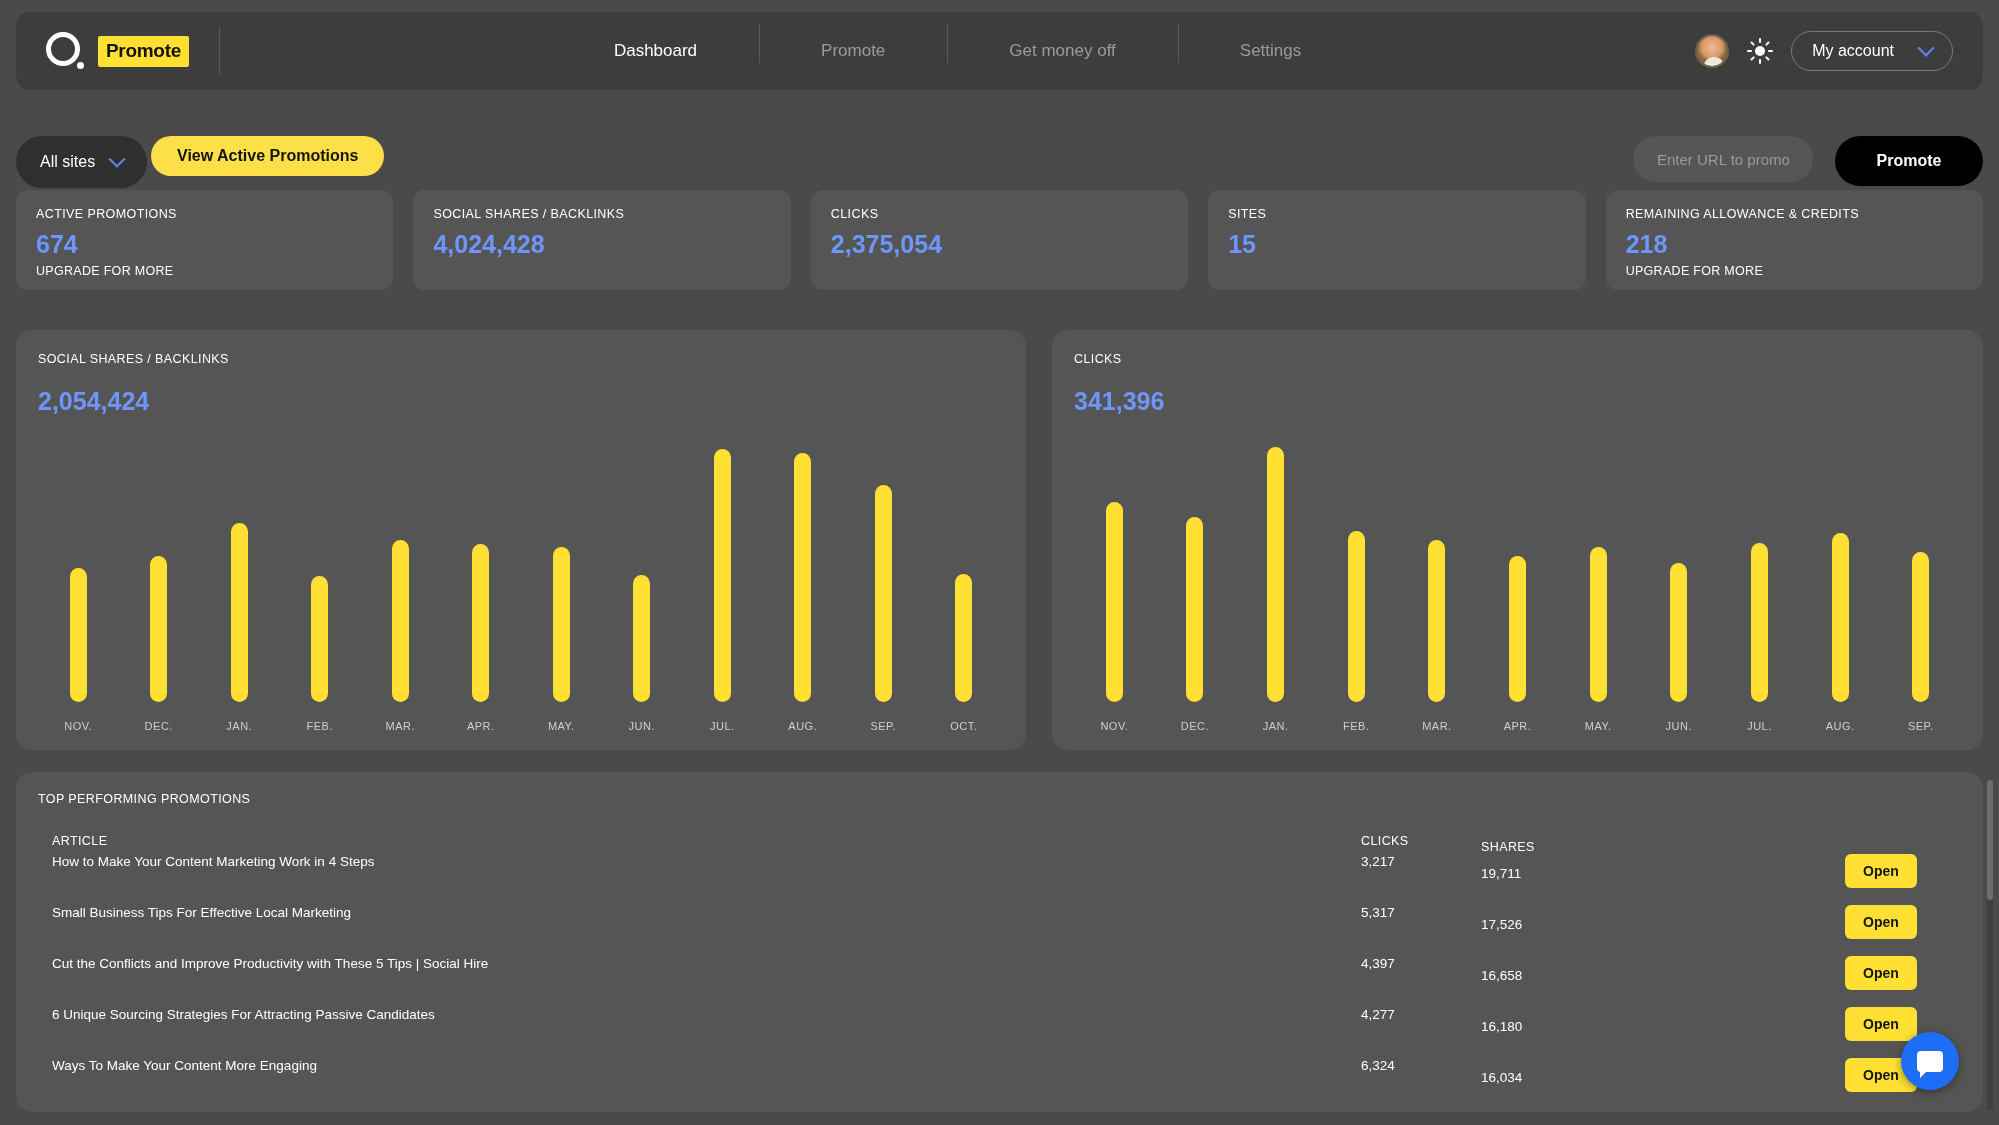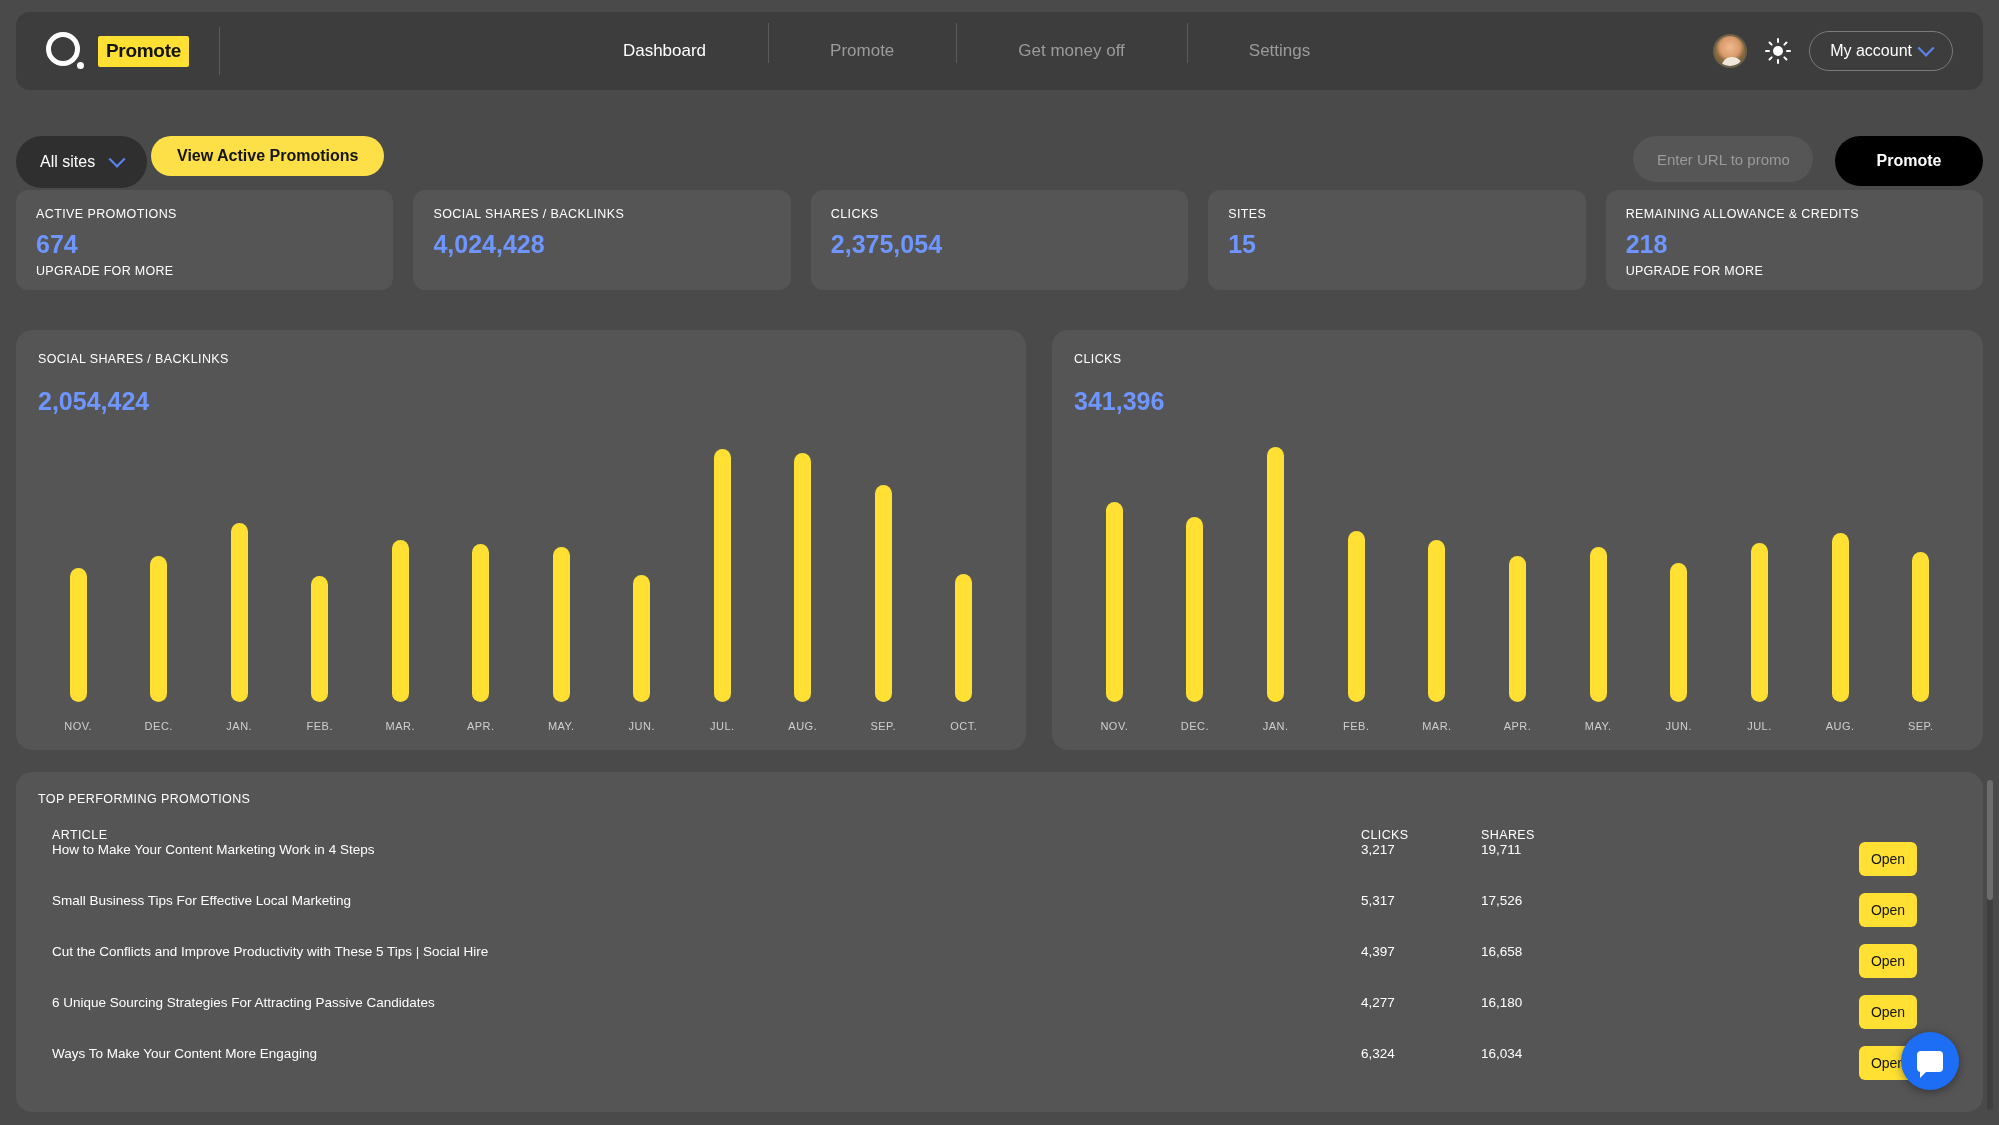--- a/index.html
+++ b/index.html
@@ -55,21 +55,21 @@
     content:""; position:absolute; left:7px; bottom:0; width:20px; height:9px;
     background:#efe7dd; border-radius:10px 10px 0 0;
   }
   .sun-icon { width:26px; height:26px; position:relative; cursor:pointer; }
   .sun-icon .core { position:absolute; left:8px; top:8px; width:10px; height:10px; border-radius:50%; background:#fff; }
   .sun-icon i {
     position:absolute; left:12px; top:0px; width:2px; height:5px; background:#fff;
     transform-origin: 1px 13px; border-radius:1px;
   }
   .account-btn {
-    display:flex; align-items:center; gap:8px;
+    display:flex; align-items:center; gap:26px;
     border:1px solid #7a7a7a; border-radius:22px;
     padding:10px 20px; color:#fff; font-size:16px; cursor:pointer;
   }
   .chev { width:12px; height:12px; border-right:2.4px solid #5b86f0; border-bottom:2.4px solid #5b86f0;
           transform: rotate(45deg) translate(-2px,-2px); }
 
   
   .toolbar { position:absolute; left:16px; top:136px; width:1967px; height:52px; }
   .sites-btn {
     position:absolute; left:0; top:0; height:52px;
@@ -132,27 +132,27 @@
   
   .table-card {
     position:absolute; left:16px; top:772px; width:1967px; height:340px;
     background:#555555; border-radius:16px; padding:20px 22px 0 22px; overflow:hidden;
   }
   .table-title { font-size:12.5px; color:#fff; letter-spacing:0.4px; }
   .thead { display:flex; align-items:center; margin-top:22px; }
   .th { font-size:12.5px; color:#ffffff; letter-spacing:0.4px; }
   .col-article { width:1315px; padding-left:6px;margin-left:8px; }
   .col-clicks  { width:120px; }
-  .col-shares  { width:250px; }
+  .col-shares  { width:250px;margin-top:12px; }
   .col-action  { flex:1; }
   .trow { display:flex; align-items:flex-start; height:51px; }
   .td { font-size:13.5px; color:#ffffff; }
   .open-btn {
-    background:#ffe033; color:#141414; font-size:14px; font-weight:normal;
-    border-radius:6px; width:58px; height:34px;
+    background:#ffe033; color:#141414; font-size:14px; font-weight:bold;
+    border-radius:6px; width:72px; height:34px;
     display:flex; align-items:center; justify-content:center;
     margin-left:auto; margin-right:44px; cursor:pointer;
   }
   .chat-fab {
     position:absolute; right:24px; bottom:22px; width:58px; height:58px;
     border-radius:50%; background:#1d6ef5; display:flex; align-items:center; justify-content:center;
     cursor:pointer; box-shadow:0 2px 10px rgba(0,0,0,.4);
   }
   .chat-fab .bubble {
     width:26px; height:21px; background:#fff; border-radius:4px; position:relative;

